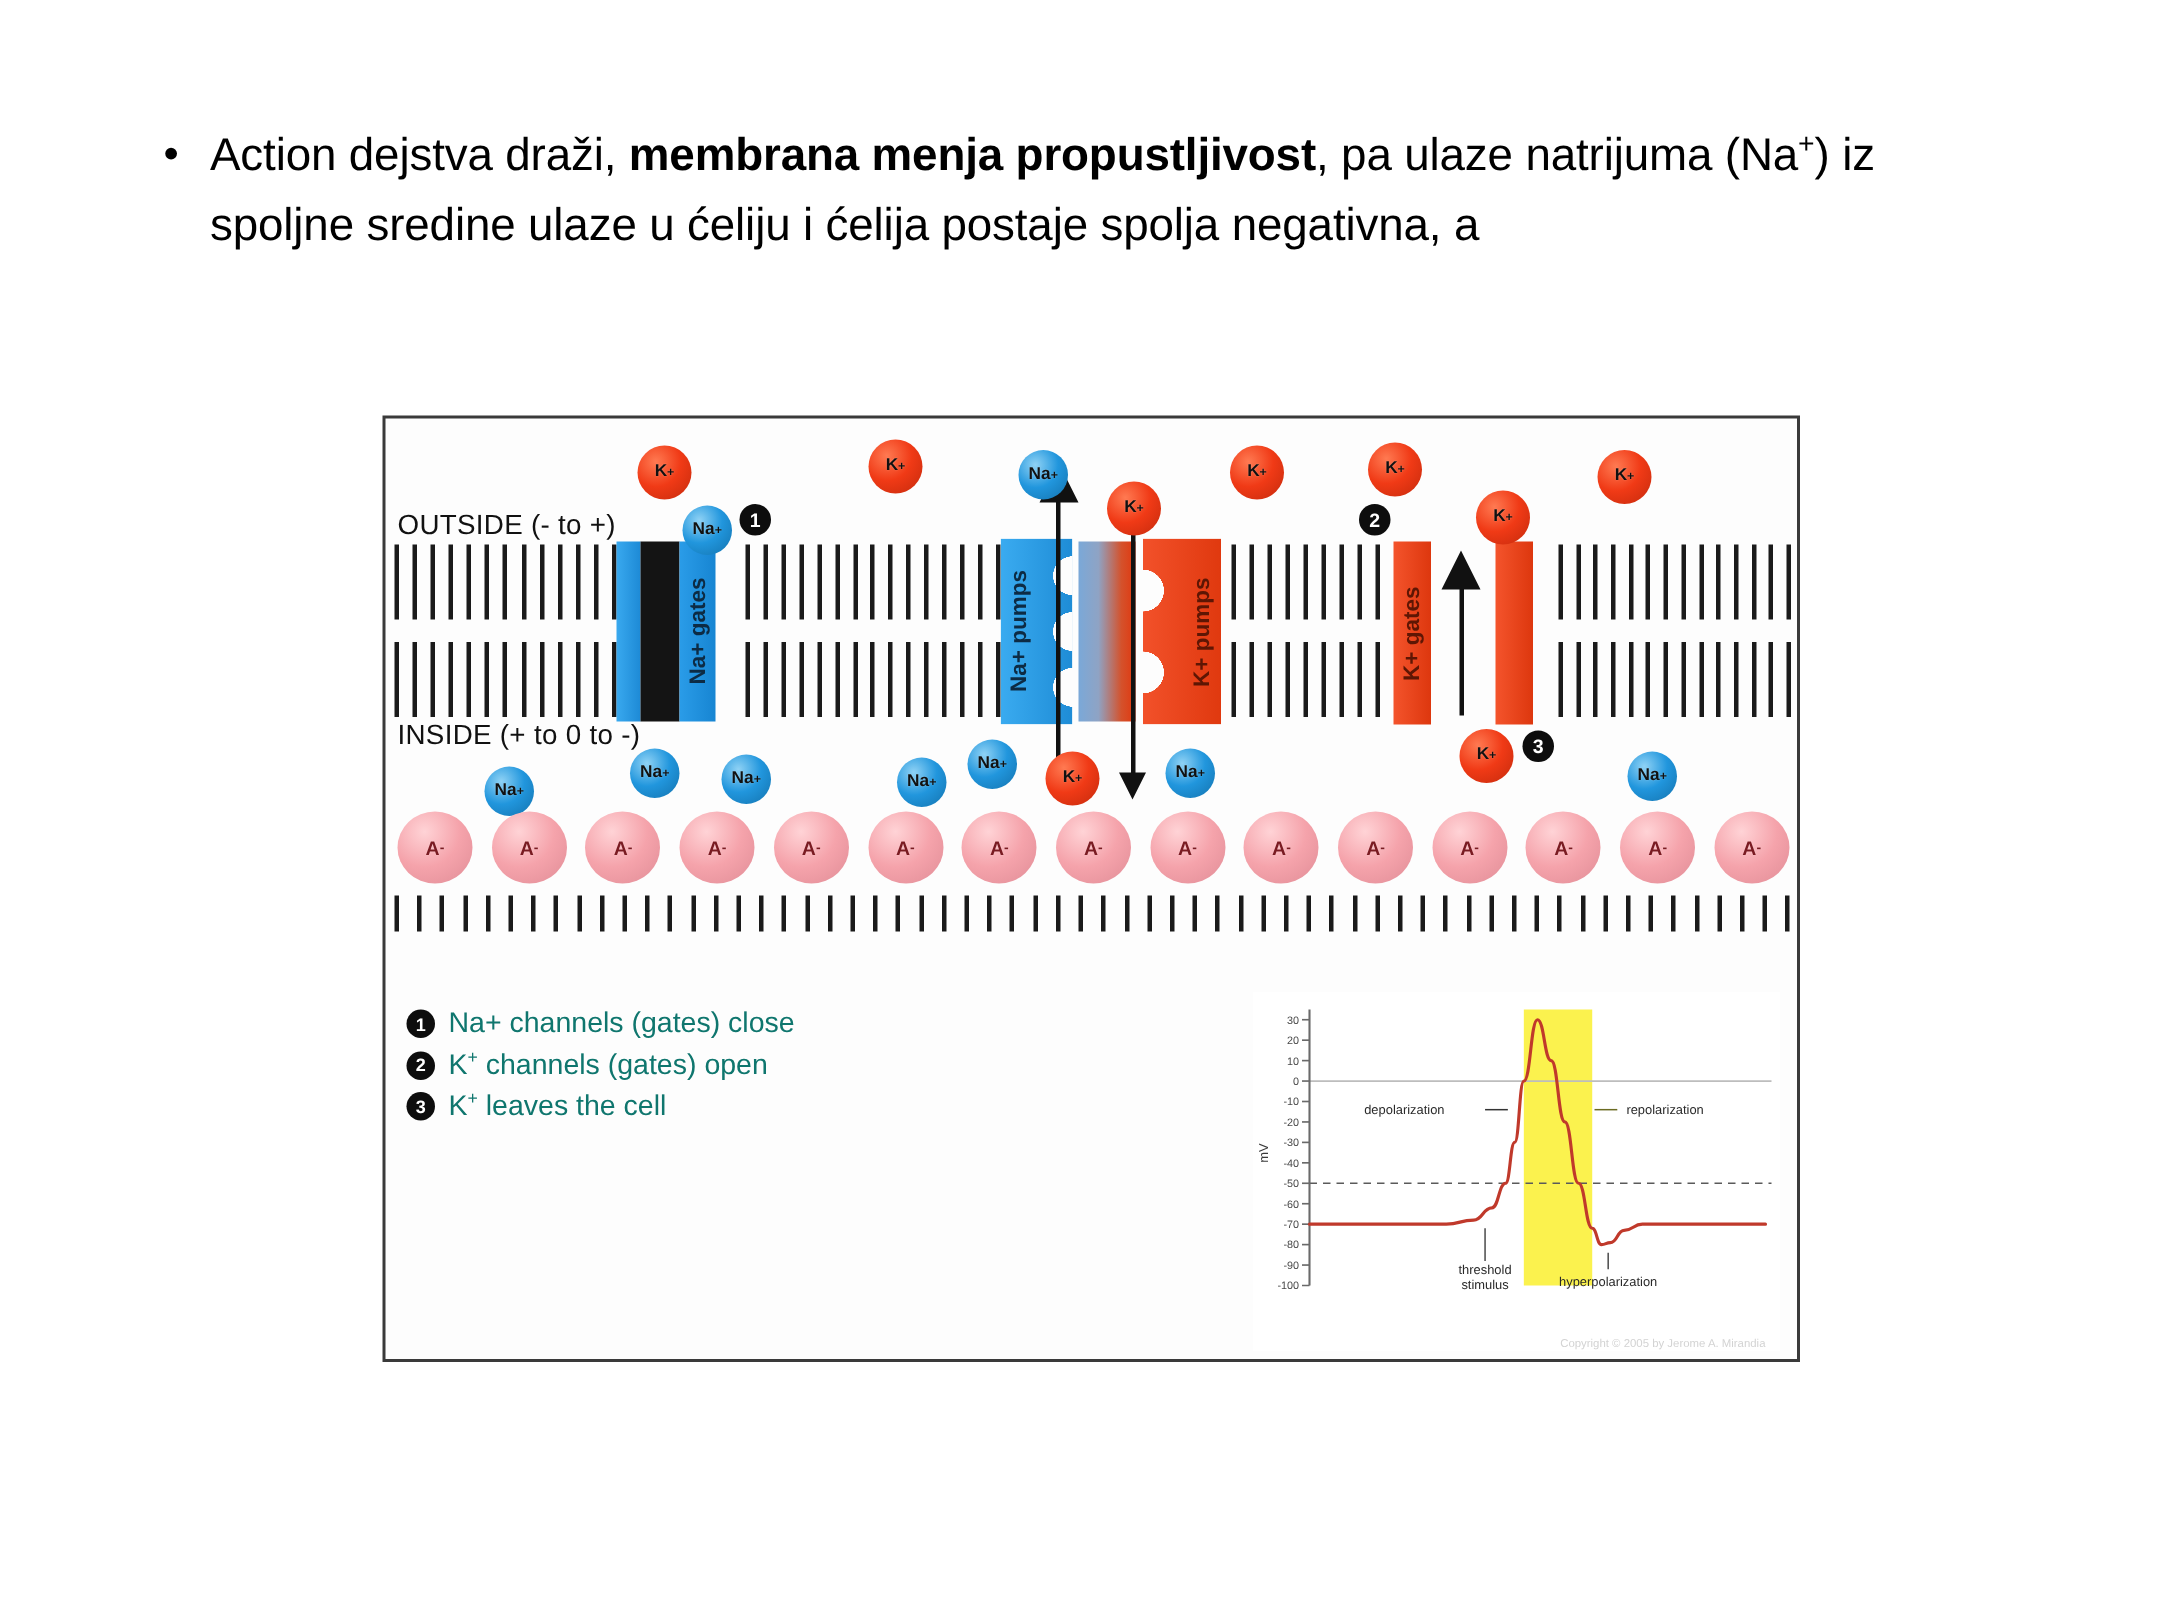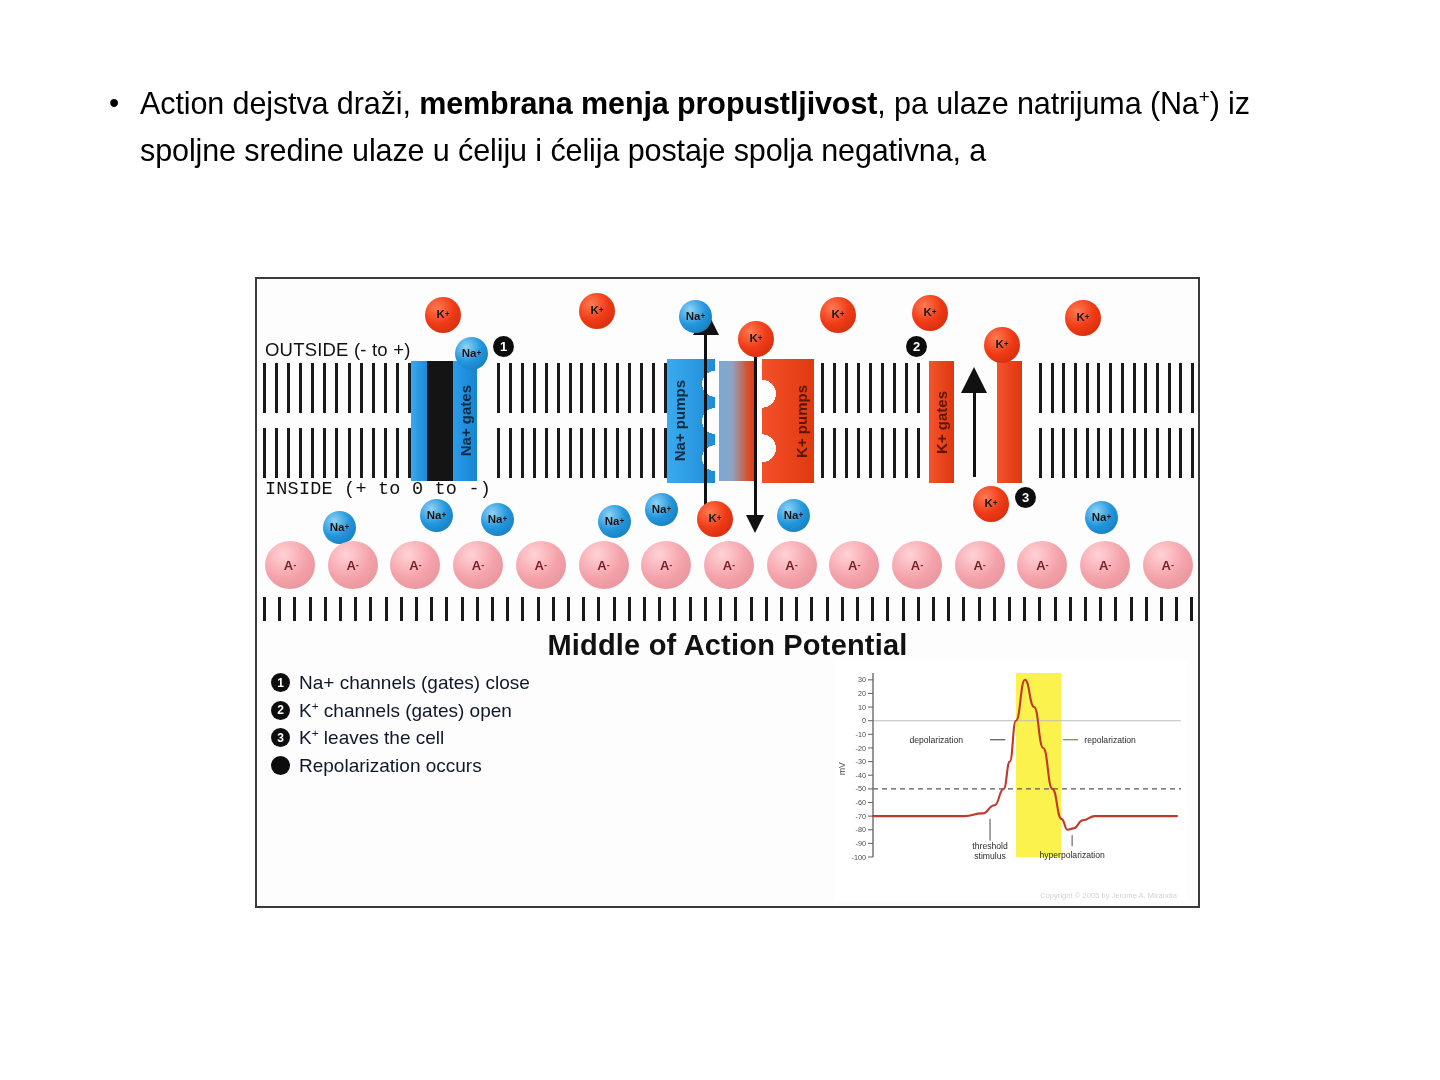--- a/index.html
+++ b/index.html
@@ -75,21 +75,21 @@
   }
 
   .outside-label, .inside-label {
     position: absolute;
     font-size: 18.5px;
     letter-spacing: 0.2px;
     color: #111;
     white-space: nowrap;
   }
   .outside-label { left: 8px; top: 60px; }
-  .inside-label  { left: 8px; top: 200px; font-family: Liberation Mono, monospace; }
+  .inside-label  { left: 8px; top: 200px; }
 
   
   .ion {
     position: absolute;
     border-radius: 50%;
     display: flex;
     align-items: center;
     justify-content: center;
     font-size: 11.5px;
     font-weight: bold;
@@ -236,21 +236,21 @@
     font-weight: bold;
     display: flex; align-items: center; justify-content: center;
     flex: 0 0 19px;
     margin-top: 2px;
     line-height: 1;
   }
   .legend-label {
     margin-left: 9px;
     font-size: 19px;
     line-height: 23px;
-    color: #0f172a;
+    color: #0f766e;
   }
 
   
   #ap-chart {
     position: absolute;
     left: 578px;
     top: 382px;
     width: 352px;
     height: 240px;
   }
@@ -768,38 +768,33 @@
         <div class="ion a" style="position: relative;">A<sup>-</sup></div>
         <div class="ion a" style="position: relative;">A<sup>-</sup></div>
         <div class="ion a" style="position: relative;">A<sup>-</sup></div>
         <div class="ion a" style="position: relative;">A<sup>-</sup></div>
         <div class="ion a" style="position: relative;">A<sup>-</sup></div>
         <div class="ion a" style="position: relative;">A<sup>-</sup></div>
         <div class="ion a" style="position: relative;">A<sup>-</sup></div>
         <div class="ion a" style="position: relative;">A<sup>-</sup></div>
       </div>
 
-    <div id="fig-caption">Middle of Action Potential</div>
 
     <div id="legend">
         <div class="legend-item">
           <div class="legend-marker">1</div>
           <div class="legend-label">Na+ channels (gates) close</div>
         </div>
         <div class="legend-item">
           <div class="legend-marker">2</div>
           <div class="legend-label">K<sup>+</sup> channels (gates) open</div>
         </div>
         <div class="legend-item">
           <div class="legend-marker">3</div>
           <div class="legend-label">K<sup>+</sup> leaves the cell</div>
-        </div>
-        <div class="legend-item">
-          <div class="legend-marker"></div>
-          <div class="legend-label">Repolarization occurs</div>
         </div>
       </div>
 
     <div id="ap-chart">
         <svg id="ap-svg" width="352" height="240" viewBox="0 0 352 240">
           <rect x="0" y="0" width="352" height="240" fill="#ffffff"></rect>
           <rect x="180.88" y="12" width="45.599999999999994" height="184" fill="#fbf24e"></rect>
           <line x1="38" y1="59.7037037037037" x2="346" y2="59.7037037037037" stroke="#bdbdbd" stroke-width="1.1"></line>
           <line x1="38" y1="127.85185185185186" x2="346" y2="127.85185185185186" stroke="#5a5a5a" stroke-width="1.1" stroke-dasharray="5,4"></line>
           <line x1="38" y1="12" x2="38" y2="196" stroke="#6a6a6a" stroke-width="1.4"></line>

